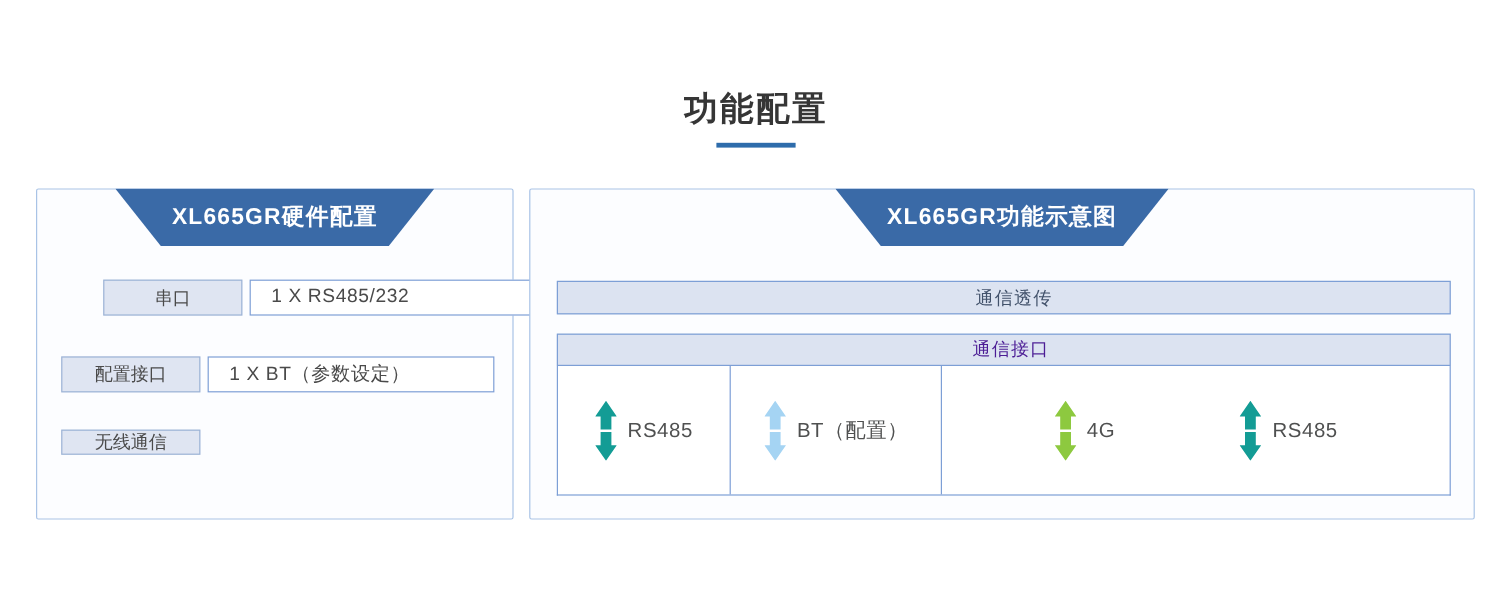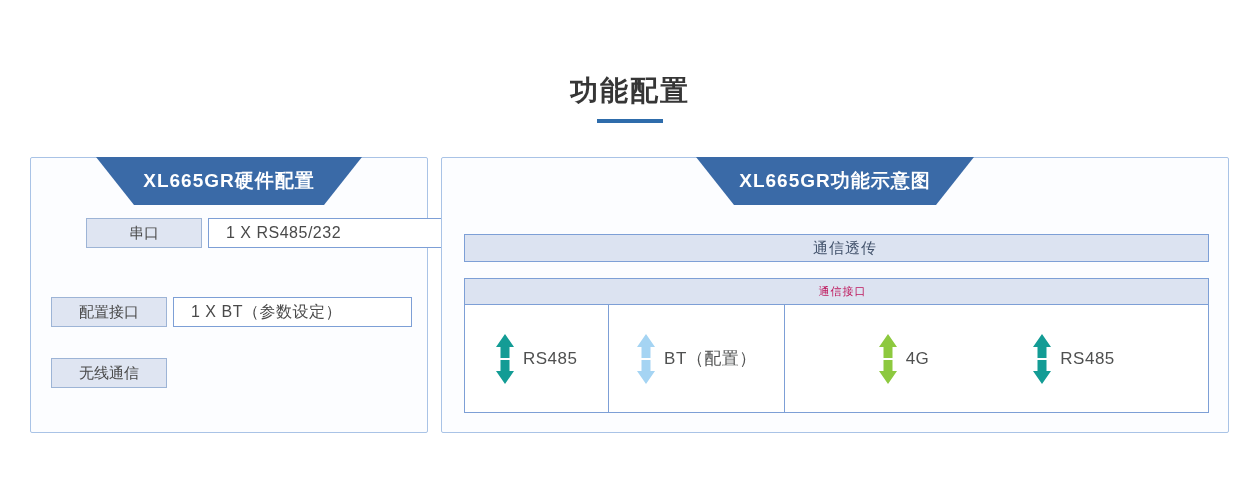--- a/index.html
+++ b/index.html
@@ -26,23 +26,23 @@
     height:48px;background:var(--header-blue);
     clip-path:polygon(0 0,100% 0,calc(100% - 38px) 100%,38px 100%);
     color:#ffffff;font-weight:bold;font-size:19px;letter-spacing:1px;
     display:flex;align-items:center;justify-content:center;
   }
   .trap-left{width:266px;}
   .trap-right{width:278px;}
 
   
   .hw-row{position:absolute;left:20px;height:30px;display:flex;}
-  .hw-row-1{top:60px;padding-left:35px;}
+  .hw-row-1{top:75px;padding-left:35px;}
   .hw-row-2{top:139px;border-radius:13px;}
-  .hw-row-3{top:200px;}
+  .hw-row-3{top:200px;flex-direction:column;}
   .hw-label{
     width:116px;background:var(--label-bg);border:1px solid #9db4d6;box-sizing:border-box;
     display:flex;align-items:center;justify-content:center;
     font-size:15px;color:#4a4a4a;
   }
   .hw-value{
     margin-left:6px;width:239px;background:#ffffff;border:1px solid var(--box-border);
     box-sizing:border-box;display:flex;align-items:center;padding-left:17px;
     font-size:16px;color:#4a4a4a;letter-spacing:0.5px;
   }
@@ -51,21 +51,21 @@
   .trans-bar{
     position:absolute;left:22px;top:76px;width:745px;height:28px;box-sizing:border-box;
     background:var(--bar-bg);border:1px solid var(--box-border);
     display:flex;align-items:center;justify-content:center;
     font-size:15px;color:#42526b;letter-spacing:1px;padding-left:17px;
   }
   .iface-table{position:absolute;left:22px;top:120px;width:745px;}
   .iface-header{
     height:27px;background:var(--bar-bg);border:1px solid var(--box-border);box-sizing:border-box;
     display:flex;align-items:center;justify-content:center;
-    font-size:11px;color:#be185d;letter-spacing:1px;padding-left:12px;
+    font-size:15px;color:#4c1d95;letter-spacing:1px;padding-left:12px;
   }
   .iface-body{
     display:flex;height:108px;background:#ffffff;box-sizing:border-box;
     border:1px solid var(--box-border);border-top:none;
   }
   .iface-cell{display:flex;align-items:center;justify-content:center;box-sizing:border-box;}
   .cell-1{width:19.3%;}
   .cell-2{width:23.7%;border-left:1px solid var(--box-border);}
   .cell-3{flex:1;border-left:1px solid var(--box-border);gap:104px;}
   .iface-group{display:flex;align-items:center;gap:9px;}

